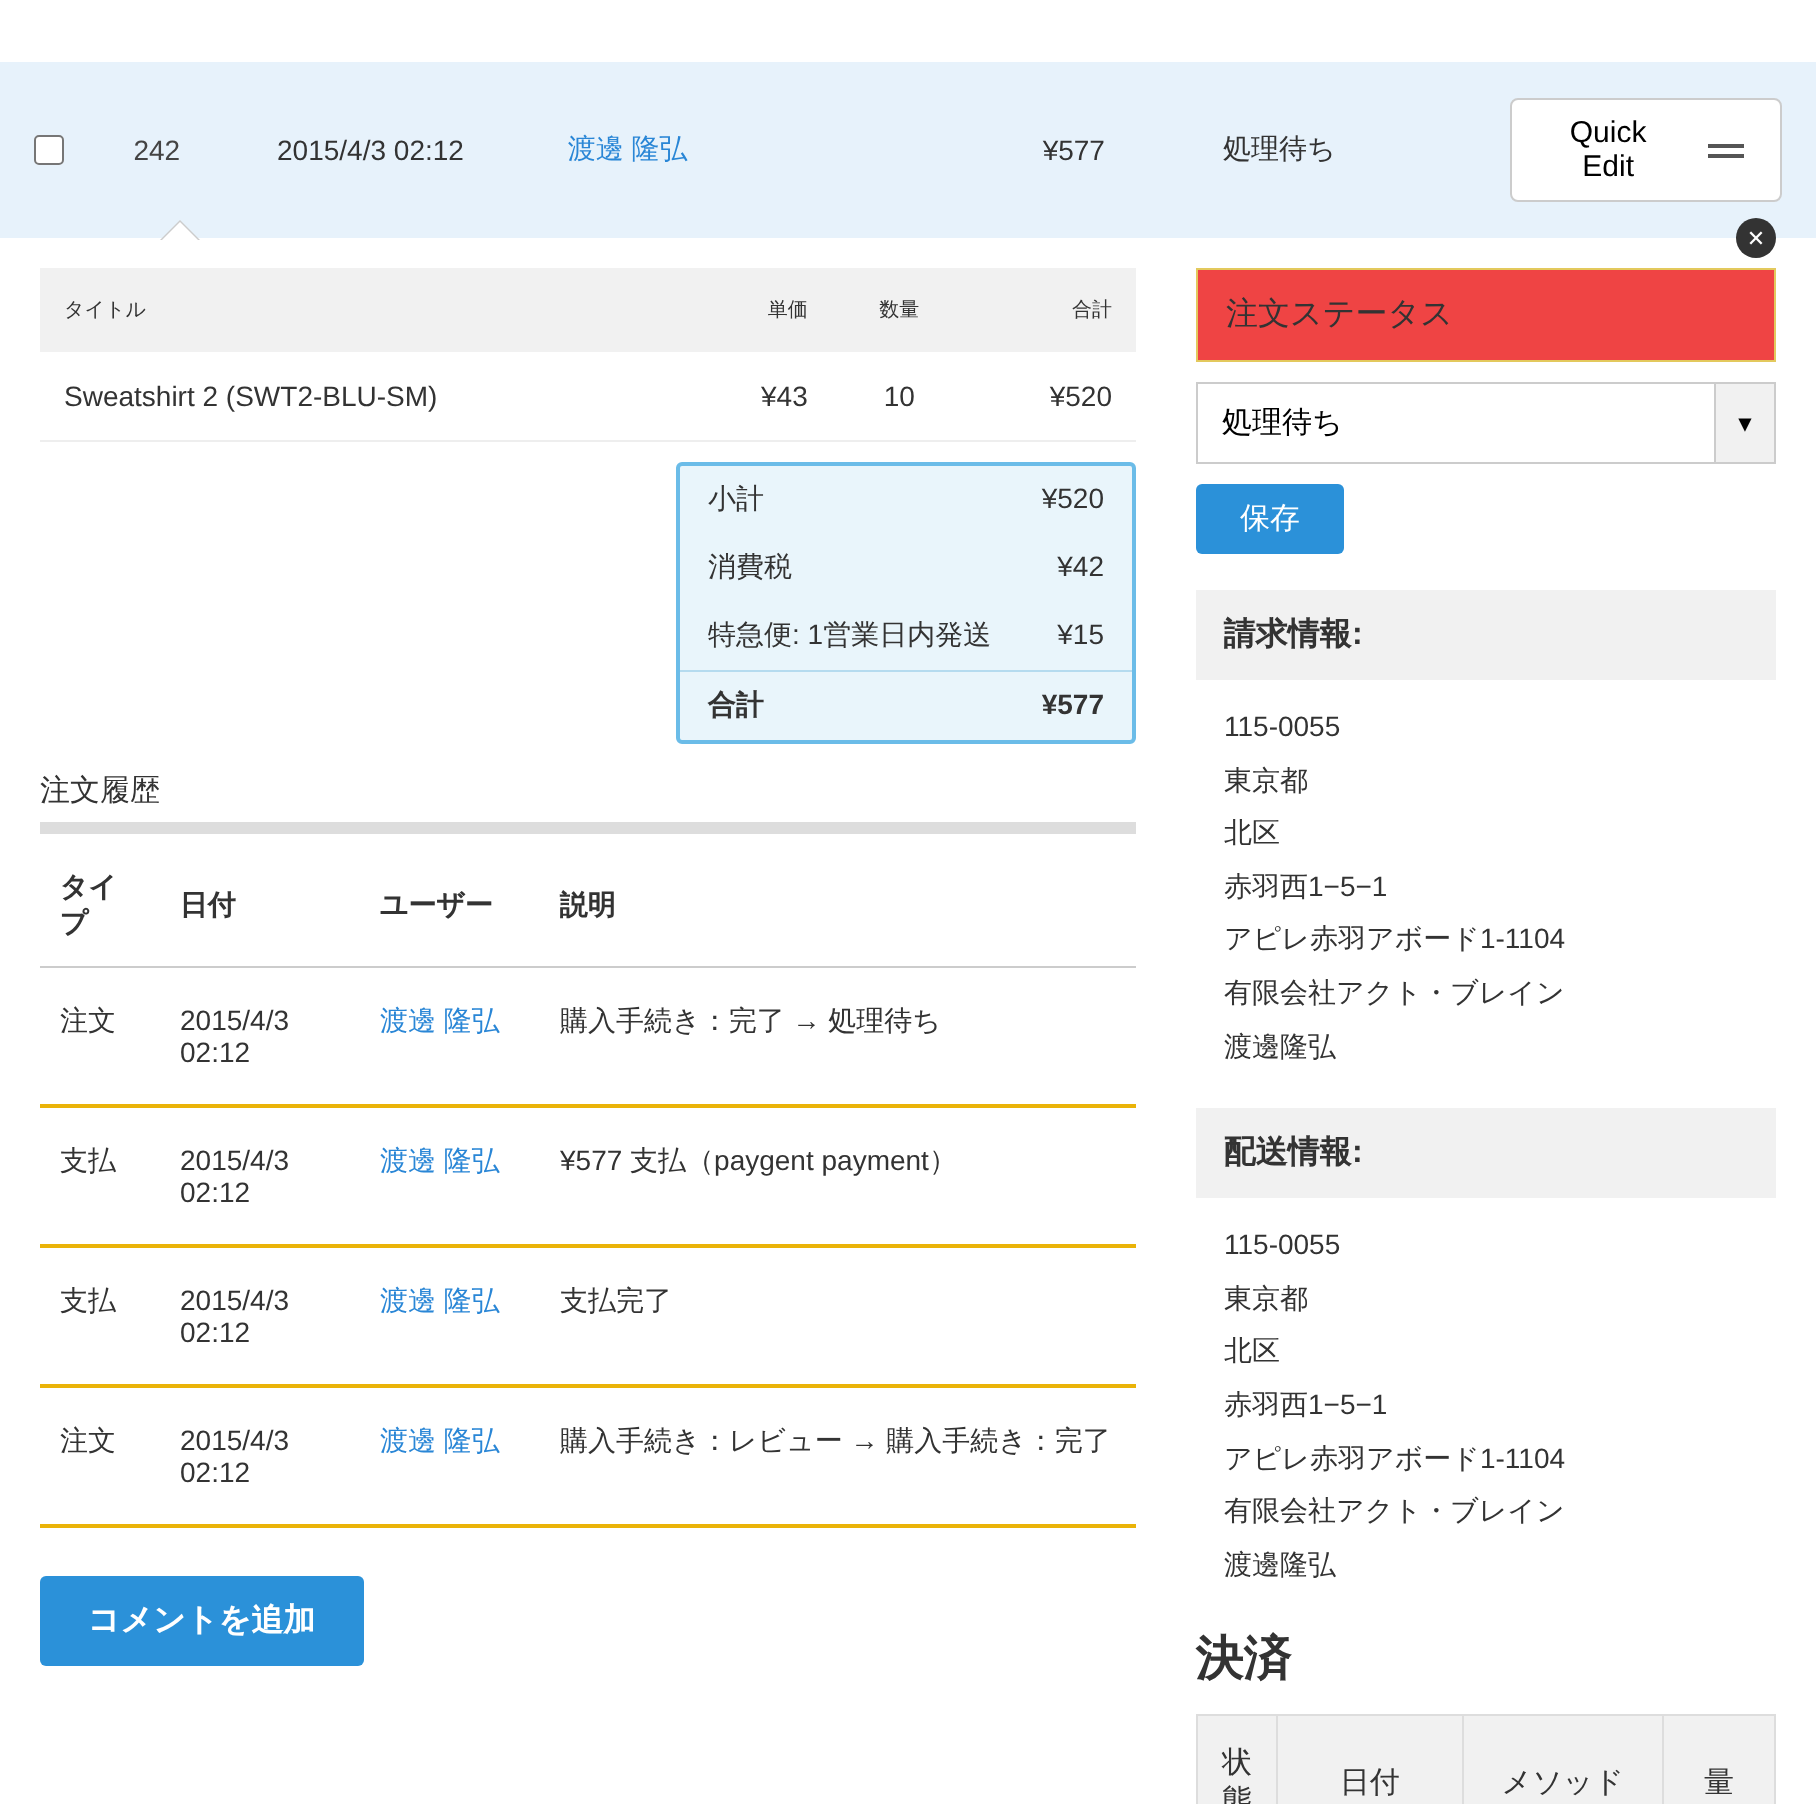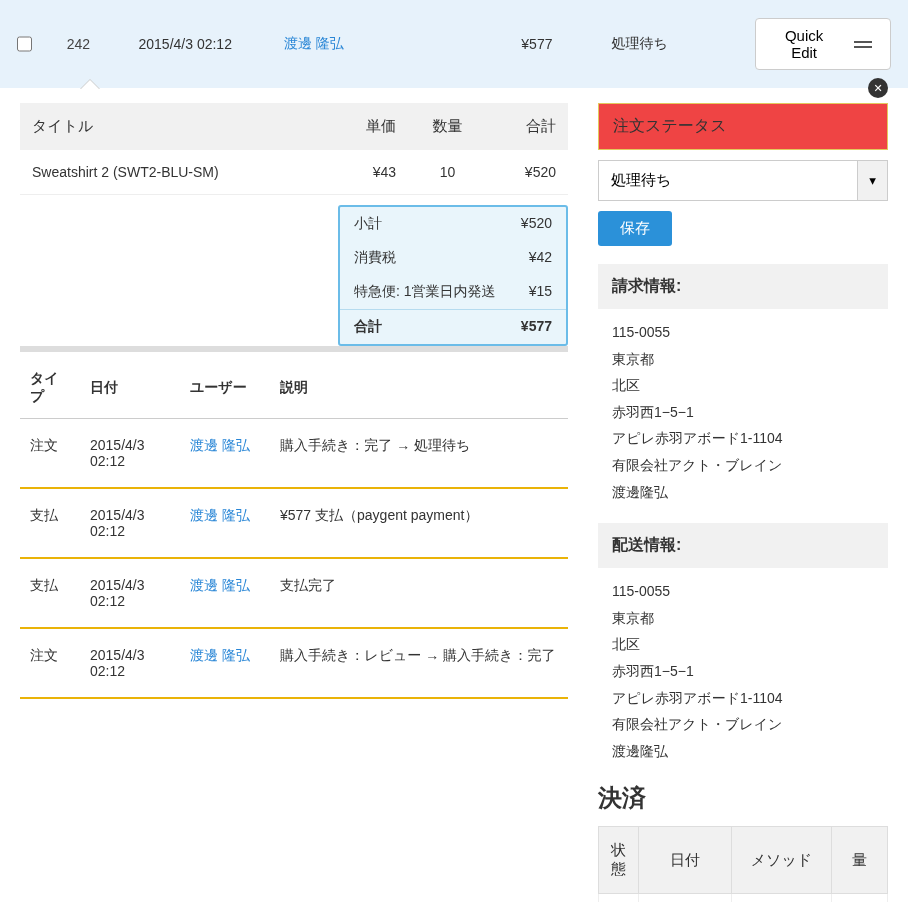--- a/index.html
+++ b/index.html
@@ -1,37 +1,37 @@
 <!DOCTYPE html>
 <html><head>
 <meta charset="utf-8">
 <style>
 * { box-sizing: border-box; margin: 0; padding: 0; }
 body { font-family: -apple-system, "Helvetica Neue", Arial, sans-serif; font-size: 14px; color: #333; background: #fff; }
-.header-row { display: flex; align-items: center; padding: 18px 17px; background: #e7f2fb; gap: 35px; }
+.header-row { display: flex; align-items: center; padding: 18px 17px; background: #e7f2fb; gap: 35px; margin-top: 31px; }
 .header-row input[type=checkbox] { width: 16px; height: 16px; }
 .order-id { color: #444; width: 40px; }
 .order-date { color: #333; width: 120px; }
 .customer { display: flex; flex-direction: column; gap: 2px; width: 220px; }
 .customer-name { color: #2986d6; }
 .customer-email { color: #333; }
 .amount { width: 60px; color: #333; }
 .status { width: 80px; }
 .spacer { flex: 1; }
 .quick-edit-btn { background: #fff; border: 1px solid #ccc; border-radius: 4px; padding: 8px 18px; display: flex; align-items: center; gap: 20px; cursor: pointer; font-size: 15px; }
 .quick-edit-btn .bars { display: flex; flex-direction: column; gap: 3px; }
 .quick-edit-btn .bars span { display: block; width: 18px; height: 2px; background: #555; }
 .panel-wrap { position: relative; padding: 15px 20px 30px 20px; }
 .close-btn { position: absolute; top: -10px; right: 20px; width: 20px; height: 20px; border-radius: 50%; background: #333; color: #fff; display: flex; align-items: center; justify-content: center; font-size: 11px; cursor: pointer; }
 .pointer { position: absolute; top: -8px; left: 80px; width: 0; height: 0; border-left: 10px solid transparent; border-right: 10px solid transparent; border-bottom: 10px solid #fff; filter: drop-shadow(0 -1px 0 #ccc); }
 .panel { display: flex; gap: 30px; }
 .left-col { flex: 1; }
 .right-col { width: 290px; }
 .items-table { width: 100%; border-collapse: collapse; margin-bottom: 10px; }
-.items-table th { text-align: left; background: #f1f1f1; padding: 14px 12px; font-weight: 500; color: #333; font-size: 15px; }
+.items-table th { text-align: left; background: #f1f1f1; padding: 14px 12px; font-weight: 500; color: #333; font-size: 10px; }
 .items-table th.num, .items-table td.num { text-align: right; }
 .items-table th.qty, .items-table td.qty { text-align: center; }
 .items-table td { padding: 14px 12px; border-bottom: 1px solid #eee; }
 .totals-box { margin-left: auto; width: 230px; border: 2px solid #6bbce8; background: #e9f5fb; border-radius: 3px; padding: 0; }
 .totals-box .row { display: flex; justify-content: space-between; padding: 8px 14px; }
 .totals-box .row.total { font-weight: bold; border-top: 1px solid #b5dbef; }
 .section-title { font-size: 15px; color: #333; padding: 14px 0 6px 0; }
 .gray-bar { height: 6px; background: #ddd; margin-bottom: 6px; }
 .history-table { width: 100%; border-collapse: collapse; }
 .history-table th { text-align: left; padding: 12px 10px; border-bottom: 1px solid #ccc; font-weight: 600; }
@@ -113,20 +113,21 @@
         <div class="row">
             <span>特急便: 1営業日内発送</span>
             <span>¥15</span>
           </div>
         <div class="row total">
             <span>合計</span>
             <span>¥577</span>
           </div>
       </div>
 
+      <div class="section-title">注文履歴</div>
       <div class="gray-bar"></div>
 
       <table class="history-table">
         <thead>
           <tr>
             <th style="width:60px">タイプ</th>
             <th style="width:100px">日付</th>
             <th style="width:90px">ユーザー</th>
             <th>説明</th>
           </tr>
@@ -152,20 +153,21 @@
             </tr>
             <tr>
     <td>注文</td>
     <td>2015/4/3 02:12</td>
     <td><a class="user-link">渡邊 隆弘</a></td>
     <td>購入手続き：レビュー → 購入手続き：完了</td>
             </tr>
           </tbody>
       </table>
 
+      <button class="comment-btn">コメントを追加</button>
     </div>
 
     <div class="right-col">
       <div class="status-box">注文ステータス</div>
       <div class="status-select-wrap">
         <button class="status-select">処理待ち</button>
         <button class="status-dd">
           <span>▾</span>
         </button>
       </div>

